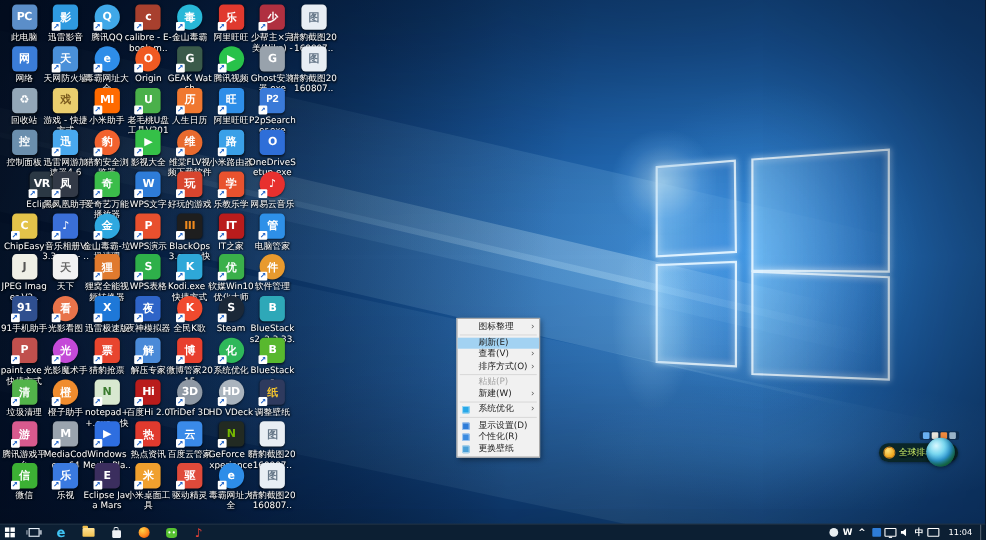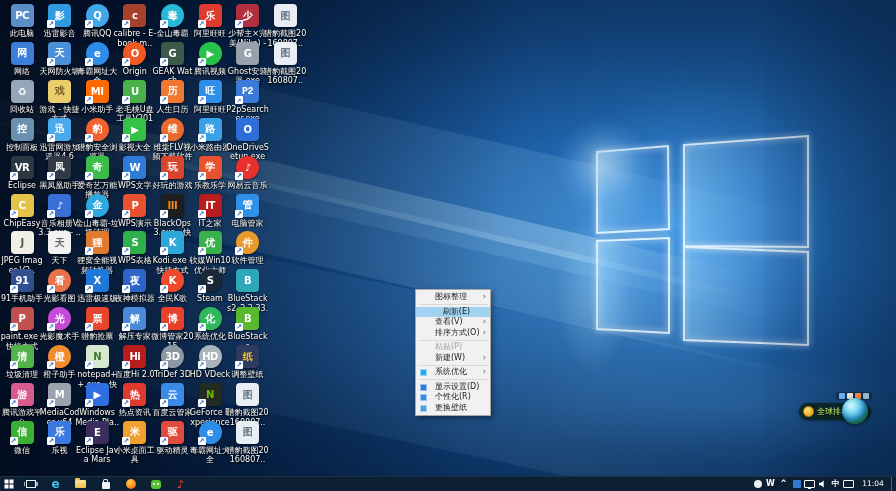--- a/index.html
+++ b/index.html
@@ -26,21 +26,21 @@
     margin:0 auto;border-radius:4px;font-size:10px;font-weight:bold;letter-spacing:-.5px;color:#fff;
     box-shadow:0 1px 2px rgba(0,0,0,.55);}
   .sarr{position:absolute;left:-1px;bottom:-1px;width:8px;height:8px;background:#fff;border-radius:1px;
     color:#1e62c8;font-size:7px;line-height:8px;font-weight:bold;letter-spacing:0;}
   .dlabel{margin-top:2px;font-size:8px;line-height:9.5px;color:#fff;max-height:20px;overflow:hidden;
     word-break:break-all;text-shadow:0 1px 2px #000,1px 0 2px #000;}
   
   .cmenu{position:absolute;left:415px;top:289px;width:74px;background:#f1f1f1;border:1px solid #a8a8a8;
     box-shadow:2px 2px 5px rgba(0,0,0,.4);padding:2px 0;font-size:8px;color:#222;}
   .mi{position:relative;height:10.5px;line-height:10.5px;padding:0 12px 0 19px;white-space:nowrap;}
-  .mi.hl{background:#a2d2f2;text-align:center;}
+  .mi.hl{background:#a2d2f2;}
   .mi.dis{color:#a3a3a3;}
   .mi .arrow{position:absolute;right:4px;top:0;font-size:8px;color:#555;}
   .mi .mico{position:absolute;left:4px;top:2px;width:7px;height:7px;border-radius:1px;box-shadow:inset 0 0 0 1px rgba(255,255,255,.5);}
   .msep{height:1px;background:#dadada;margin:1.5px 2px;}
   
   .mini{position:absolute;left:836px;top:392px;display:flex;gap:2px;align-items:center;
     background:rgba(10,30,50,.5);padding:1px 3px;border-radius:2px;}
   .mini span{width:6px;height:6px;border-radius:1px;}
   .pill{position:absolute;left:799px;top:403px;width:64px;height:17px;background:rgba(8,30,20,.8);
     border-radius:9px;display:flex;align-items:center;gap:3px;padding:0 4px;box-shadow:0 1px 3px rgba(0,0,0,.45);}
@@ -136,21 +136,21 @@
         <div class="dlabel">网络</div>
       </div>
       <div class="dicon" style="left: 0px; top: 79.8px;">
         <span class="tile" style="background: rgb(147, 167, 184);">♻</span>
         <div class="dlabel">回收站</div>
       </div>
       <div class="dicon" style="left: 0px; top: 117.7px;">
         <span class="tile" style="background: rgb(107, 143, 174);">控</span>
         <div class="dlabel">控制面板</div>
       </div>
-      <div class="dicon" style="left: 0px; top: 155.6px;">
+      <div class="dicon" style="left: 0px; top: 155.6px; padding-left: 16px;">
         <span class="tile" style="background: rgb(43, 56, 68);">VR<span class="sarr">↗</span></span>
         <div class="dlabel">Eclipse</div>
       </div>
       <div class="dicon" style="left: 0px; top: 193.5px;">
         <span class="tile" style="background: rgb(227, 195, 74);">C<span class="sarr">↗</span></span>
         <div class="dlabel">ChipEasy</div>
       </div>
       <div class="dicon" style="left: 0px; top: 231.4px;">
         <span class="tile" style="background: rgb(239, 239, 230); color: rgb(85, 85, 85);">J</span>
         <div class="dlabel">JPEG Imager V2..</div>

